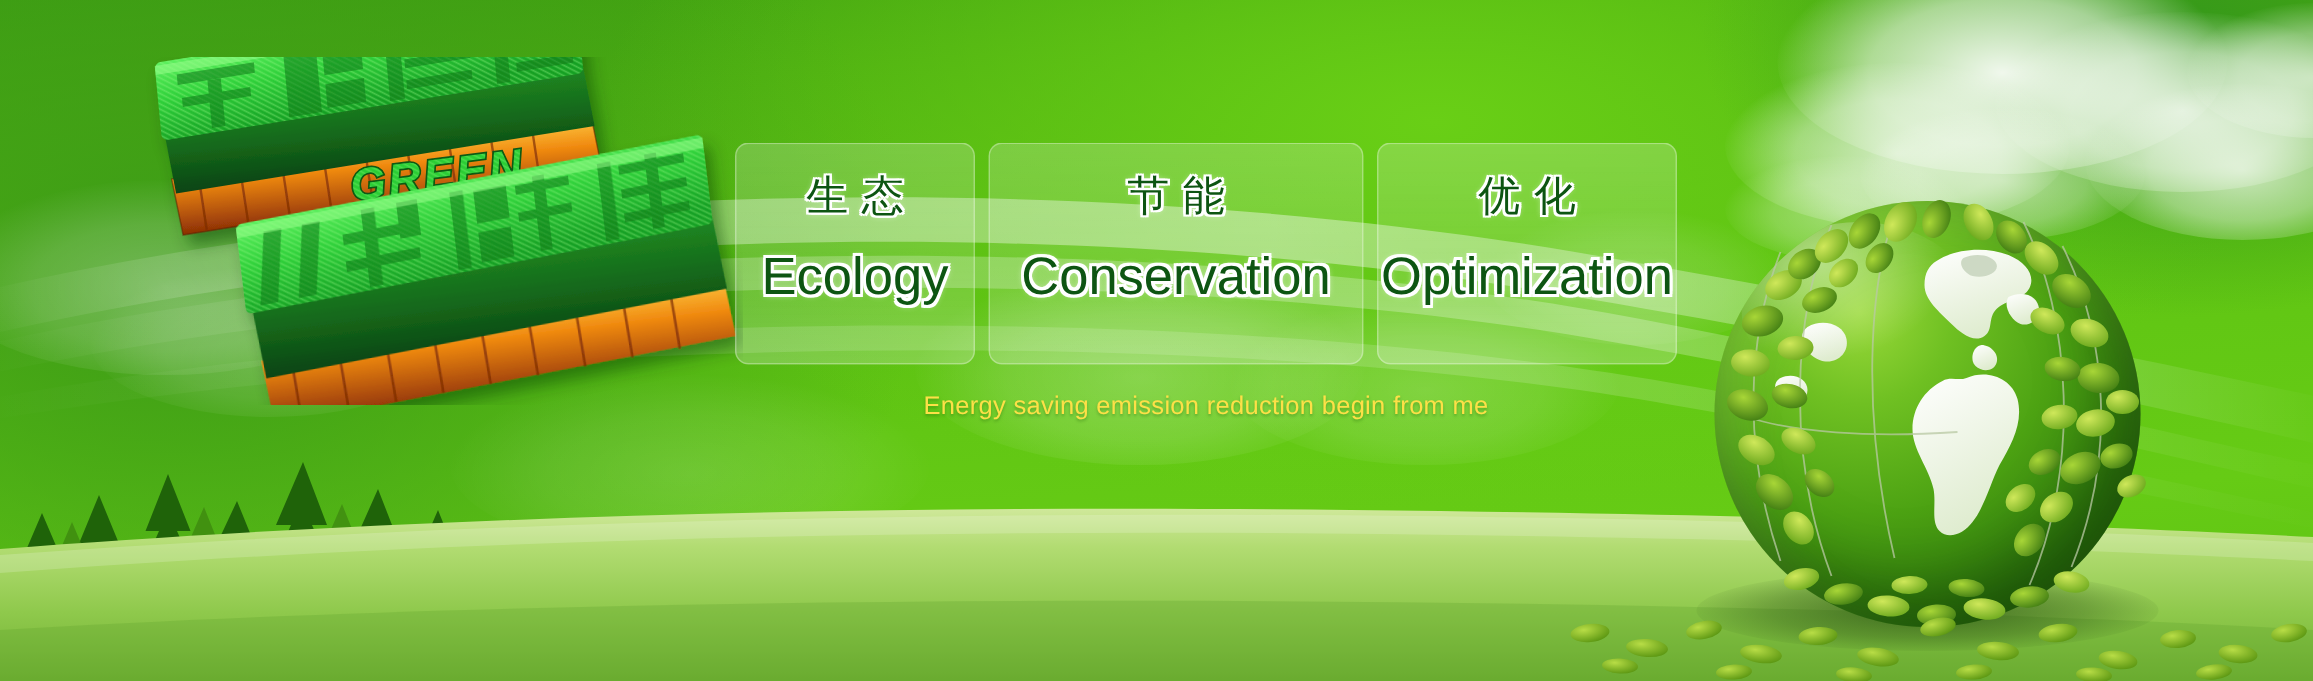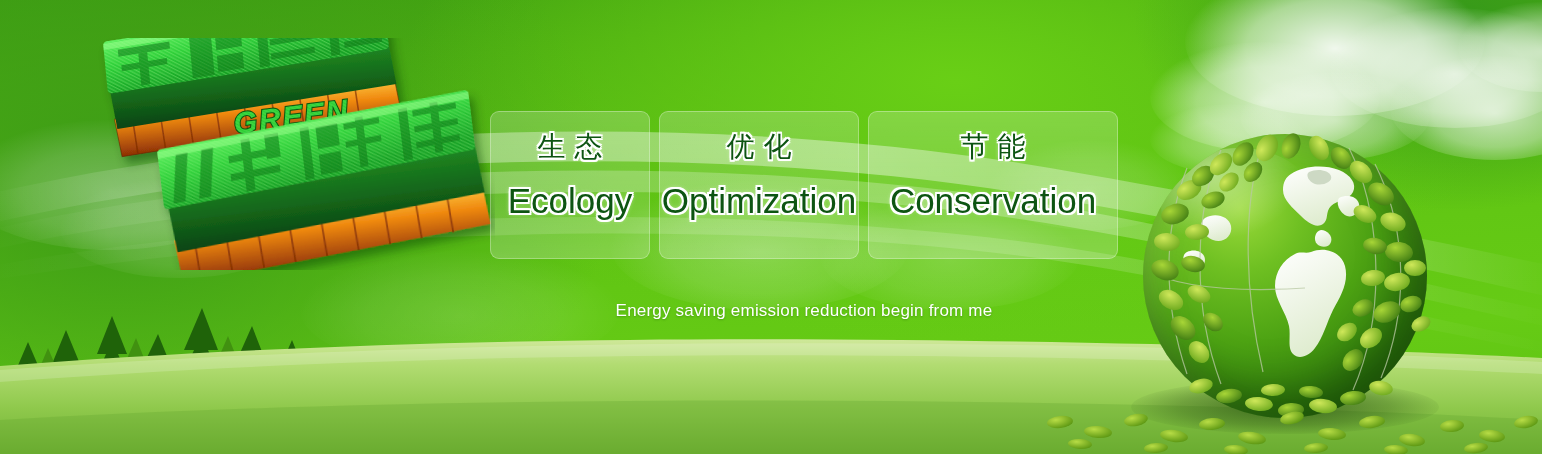--- a/index.html
+++ b/index.html
@@ -98,21 +98,21 @@
   
   .logo-art {
     position: absolute;
     left: 95px; top: 38px;
     width: 400px; height: 232px;
   }
 
   
   .cards {
     position: absolute;
-    left: 490px; top: 111px;
+    left: 490px; top: 95px;
     height: 148px;
     display: flex;
     align-items: stretch;
     gap: 9px;
   }
   .card {
     position: relative;
     border-radius: 9px;
     background: linear-gradient(180deg, rgba(255,255,255,.20) 0%, rgba(255,255,255,.13) 55%, rgba(255,255,255,.22) 100%);
     border: 1px solid rgba(255,255,255,.30);
@@ -155,25 +155,24 @@
   .card-2 { width: 250px; }
   .card-3 { width: 200px; }
 
   
   .tagline {
     position: absolute;
     left: 490px; top: 261px;
     width: 628px;
     text-align: center;
     font-size: 17px;
-    color: #ffffff;
+    color: #fde047;
     letter-spacing: .2px;
     white-space: nowrap;
     text-shadow: 0 1px 2px rgba(30,90,10,.35);
-    margin-top: 40px;
   }
 </style>
 </head>
 <body>
 
 <div id="banner">
 
   <div class="sky"></div>
   <div class="sky-right-dark"></div>
 
@@ -551,27 +550,27 @@
     </g>
   </svg>
 
   <div class="cards">
 
     <div class="card card-1">
       <div class="card-cn">生态</div>
       <div class="card-en">Ecology</div>
     </div>
 
+    <div class="card card-2">
+      <div class="card-cn">节能</div>
+      <div class="card-en">Conservation</div>
+    </div>
+
     <div class="card card-3">
       <div class="card-cn">优化</div>
       <div class="card-en">Optimization</div>
     </div>
 
-    <div class="card card-2">
-      <div class="card-cn">节能</div>
-      <div class="card-en">Conservation</div>
-    </div>
-
   </div>
 
   <div class="tagline">Energy saving emission reduction begin from me</div>
 
 </div>
 
 </body></html>

